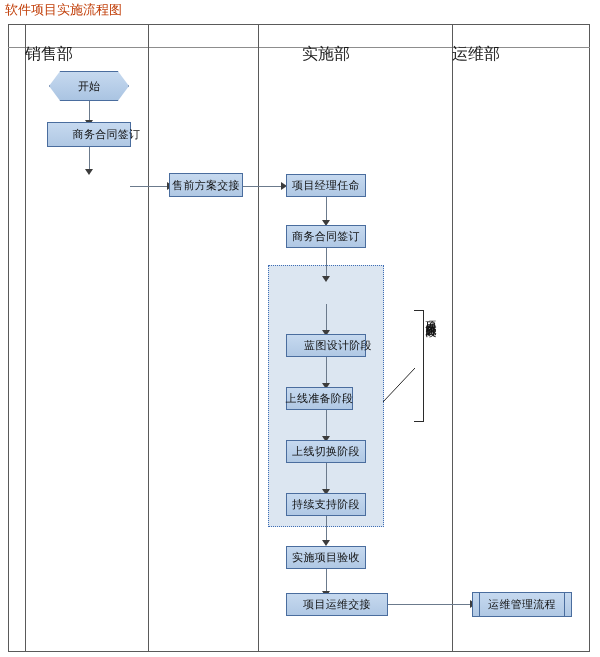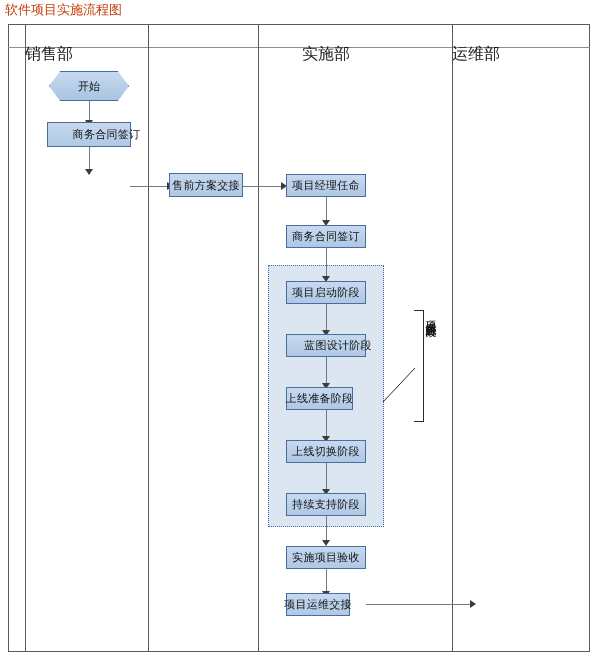--- a/index.html
+++ b/index.html
@@ -188,34 +188,38 @@
 
   <div class="node" style="left:47px;top:122px;width:84px;height:25px;padding-left:35px;">商务合同签订</div>
 
 
   <div class="node" style="left:286px;top:174px;width:80px;height:23px;">项目经理任命</div>
 
   <div class="node" style="left:169px;top:173px;width:74px;height:24px;">售前方案交接</div>
 
   <div class="node" style="left:286px;top:225px;width:80px;height:23px;">商务合同签订</div>
 
-  <div class="node" style="left:286px;top:281px;width:80px;height:23px;">项目启动阶段</div>
 
   <div class="node" style="left:286px;top:334px;width:80px;height:23px;padding-left:24px;">蓝图设计阶段</div>
 
   <div class="node" style="left:286px;top:387px;width:67px;height:23px;">上线准备阶段</div>
 
   <div class="node" style="left:286px;top:440px;width:80px;height:23px;">上线切换阶段</div>
 
   <div class="node" style="left:286px;top:493px;width:80px;height:23px;">持续支持阶段</div>
 
   <div class="node" style="left:286px;top:546px;width:80px;height:23px;">实施项目验收</div>
 
-  <div class="node" style="left:286px;top:593px;width:64px;height:23px;">项目运维交接</div>
-
+  <div class="node" style="left:286px;top:593px;width:102px;height:23px;">项目运维交接</div>
+
+  <div class="node predef" style="left:472px;top:592px;width:100px;height:25px;">
+    <span class="bar l"></span>
+    <span class="bar r"></span>
+    <span>运维管理流程</span>
+  </div>
 
   <svg class="leader" viewBox="0 0 32 34">
     <line x1="0" y1="34" x2="32" y2="0" stroke="#2b2b2b" stroke-width="1"></line>
   </svg>
   <div class="bracket"></div>
   <div class="annot-text">项目实施各阶段</div>
 
 </div>
 
 </body></html>

